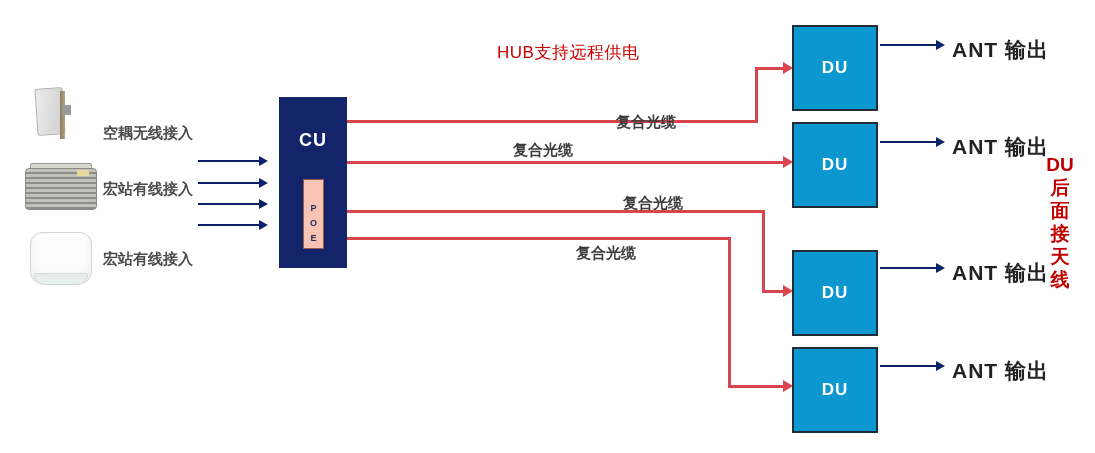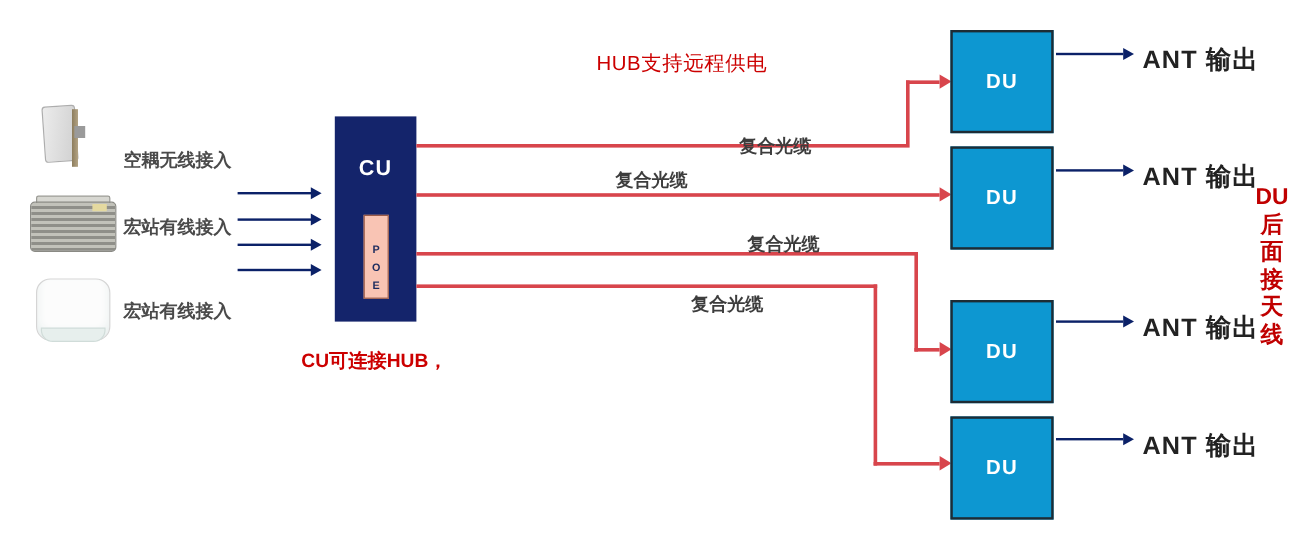--- a/index.html
+++ b/index.html
@@ -89,21 +89,20 @@
   <div class="abs cu-box">
     <div class="abs cu-title">CU</div>
     <div class="abs poe-box">
       <span>P</span>
       <span>O</span>
       <span>E</span>
     </div>
   </div>
 
   <div class="abs cu-note" style="left:232px;top:292px;">
-    <div>CU可连接HUB，</div>
   </div>
 
   <div class="abs rline" style="left:347px;top:120px;width:408px;height:3px;"></div>
   <div class="abs rline" style="left:755px;top:67px;width:3px;height:56px;"></div>
   <div class="abs rline" style="left:755px;top:67px;width:28px;height:3px;"></div>
   <div class="abs rhead" style="left:783px;top:62px;"></div>
   <div class="abs cable-label" style="left:616px;top:113px;">复合光缆</div>
 
   <div class="abs rline" style="left:347px;top:161px;width:436px;height:3px;"></div>
   <div class="abs rhead" style="left:783px;top:156px;"></div>

